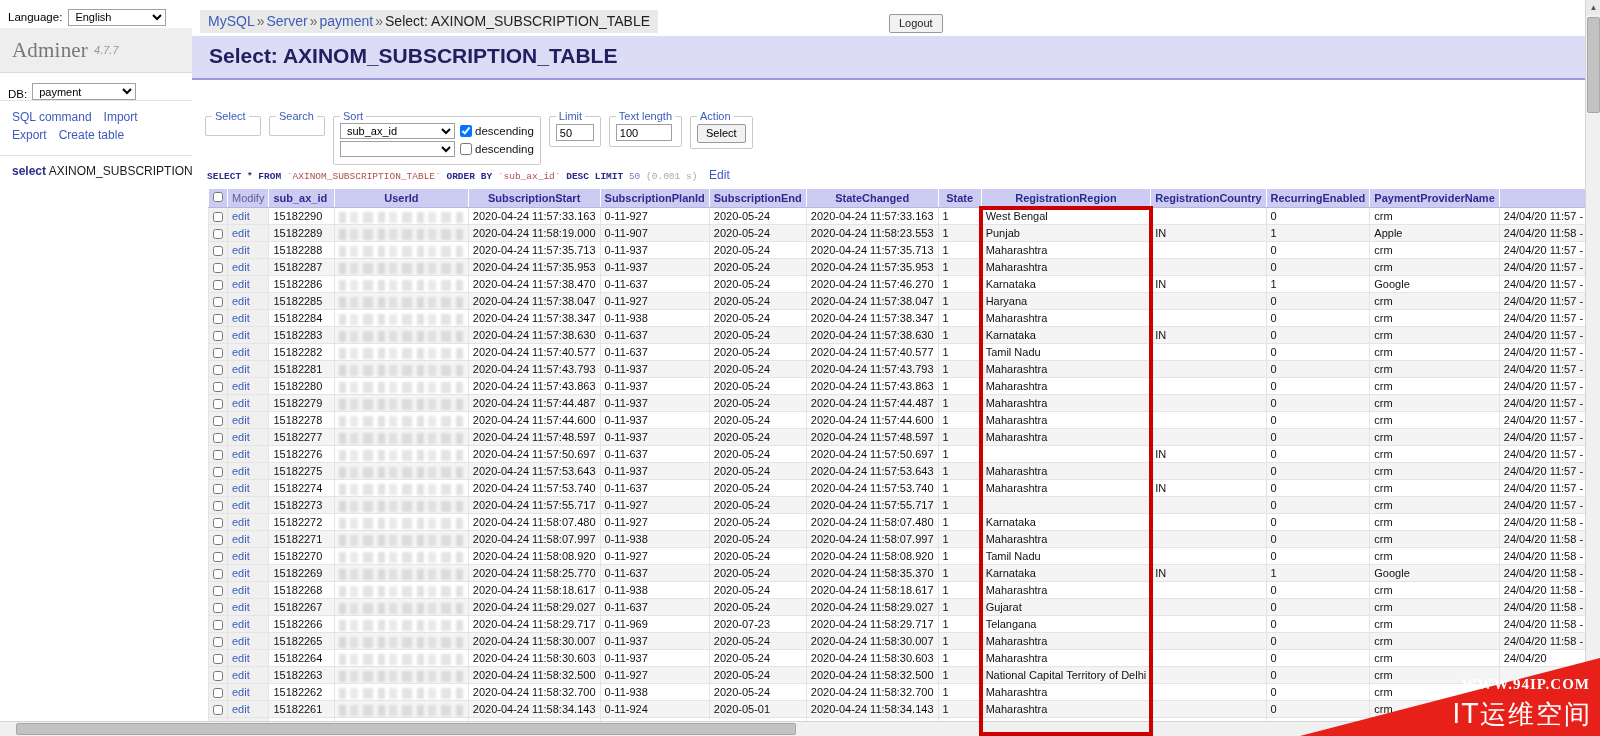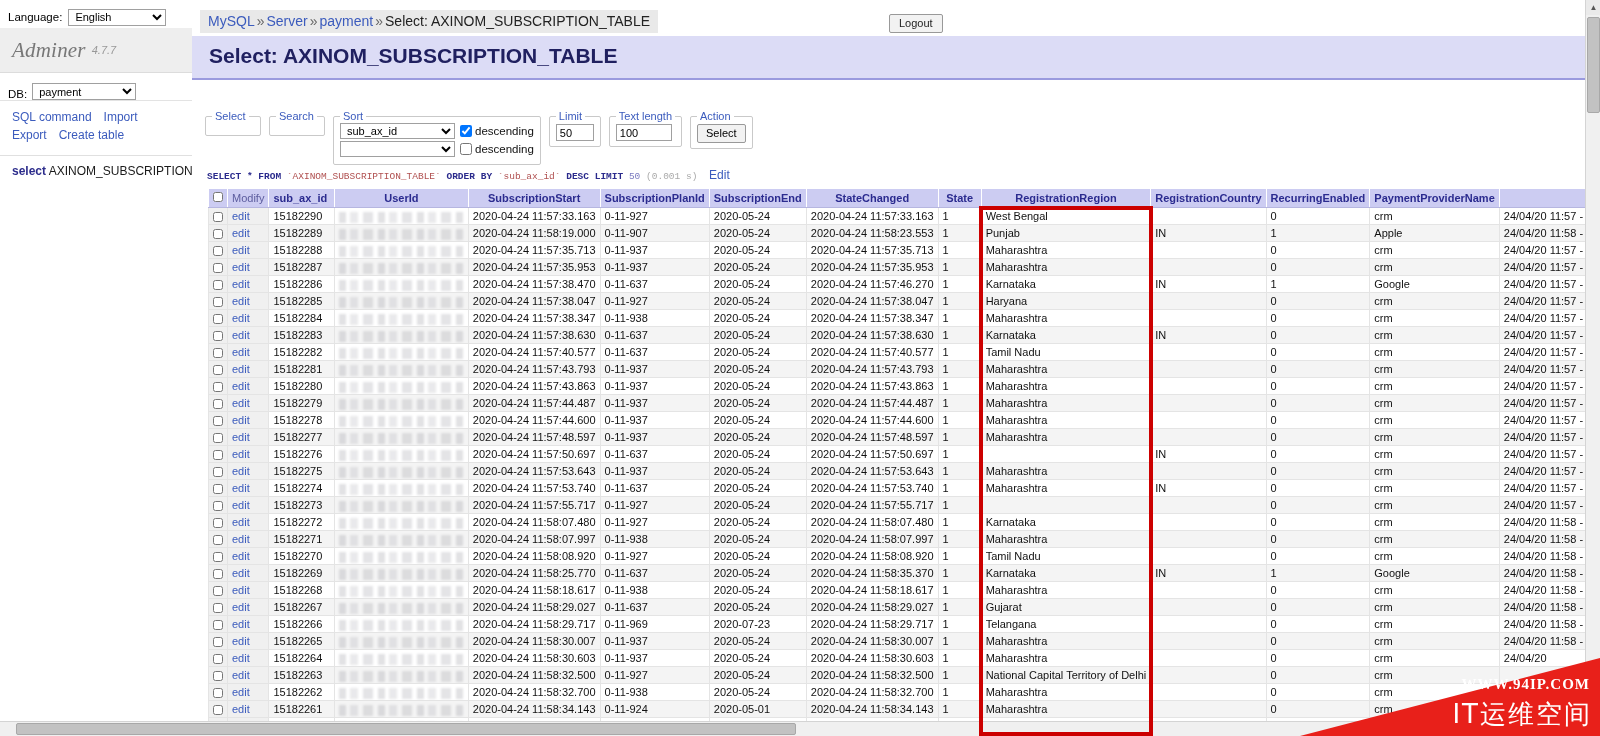--- a/index.html
+++ b/index.html
@@ -28,21 +28,21 @@
     font-family: "Liberation Sans", sans-serif;
     font-size: 11px; height: 17px; width: 98px;
     border: 1px solid #a0a0a0; background: #fff; padding: 0 2px;
   }
   .logo-box {
     height: 45px; background: #eee; border-bottom: 1px solid #dcdcdc;
     display: flex; align-items: center; padding-left: 12px;
   }
   .logo-name {
     font-family: "Liberation Serif", serif;
-    font-style: italic; font-size: 21px; color: #777; letter-spacing: .2px;
+    font-size: 21px; color: #777; letter-spacing: .2px;
   }
   .logo-ver { font-size: 11px; color: #999; margin-left: 6px; font-style: italic; }
   .db-row {
     height: 28px; display: flex; align-items: flex-end; gap: 5px;
     padding: 0 8px; font-size: 11.5px;
     border-bottom: 1px solid #e3e3e3;
   }
   .db-row select {
     font-family: "Liberation Sans", sans-serif;
     font-size: 11px; height: 17px; width: 104px;

